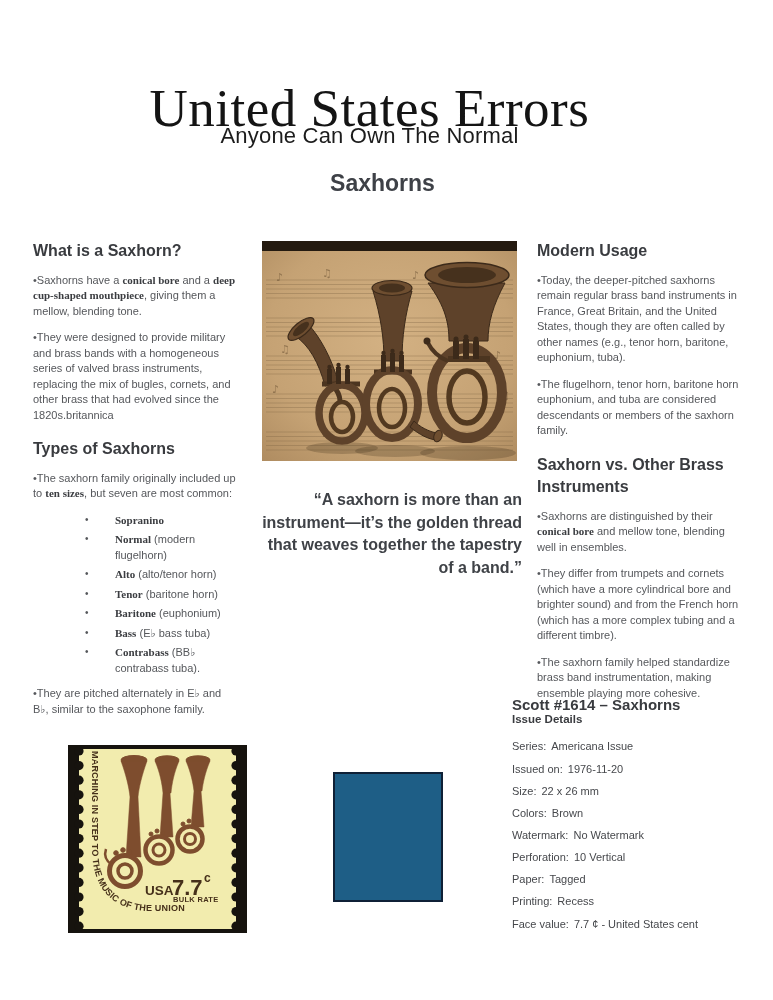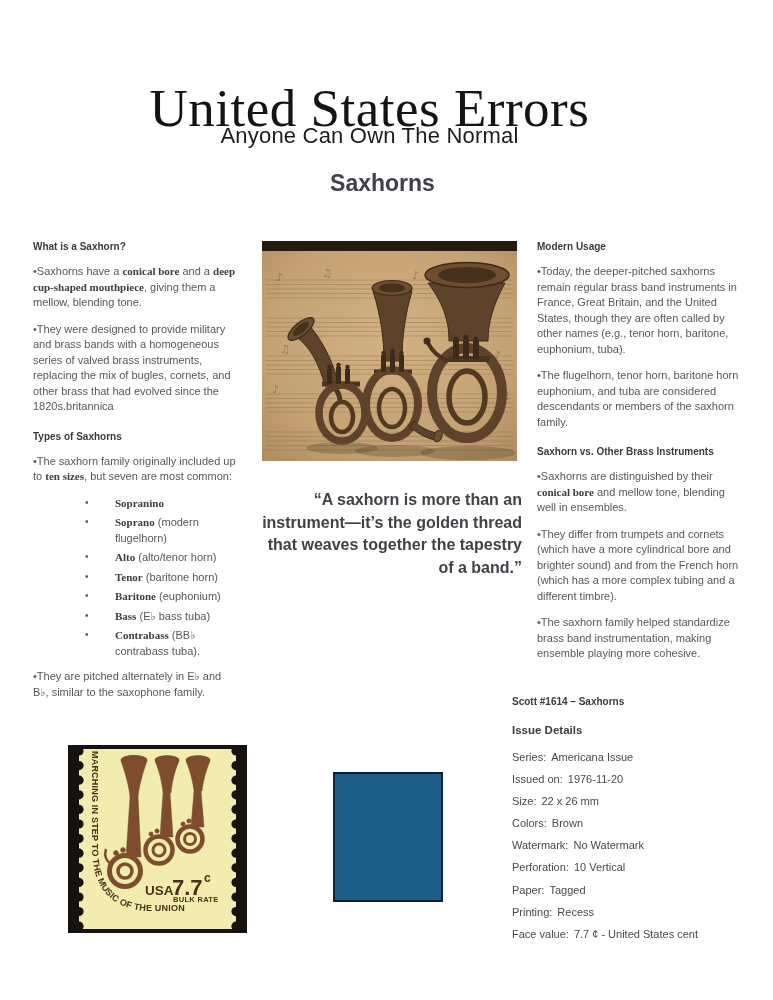--- a/index.html
+++ b/index.html
@@ -10,21 +10,21 @@
     font-family:"Liberation Serif","DejaVu Serif",serif;font-size:53px;font-weight:400;
     color:#141414;letter-spacing:.5px;}
   .page-subtitle{position:absolute;top:123px;left:0;right:0;text-align:center;
     font-size:22px;color:#1c1c1c;letter-spacing:.2px;}
   .section-heading{position:absolute;top:170px;left:0;right:0;text-align:center;
     font-size:23px;font-weight:bold;color:#3e4147;padding-left:26px;}
 
   .col{position:absolute;top:240px;width:206px;font-size:11px;line-height:1.41;color:#55575b;}
   .col-left{left:33px;}
   .col-right{left:537px;}
-  .col h3{font-size:10px;color:#393b3f;margin:0 0 10px 0;}
+  .col h3{font-size:16px;color:#393b3f;margin:0 0 10px 0;}
   .col h3.later{margin-top:15px;}
   .col p{margin:0 0 11px 0;}
   .col b{color:#3b3d41;font-family:Liberation Serif, serif;}
   ul.types{list-style:none;margin:2px 0 10px 0;padding:0;}
   ul.types li{display:flex;padding-left:52px;margin-bottom:4px;}
   ul.types .bullet{width:30px;flex:0 0 30px;font-size:10px;color:#55575b;}
   ul.types .li-text{flex:1;}
 
   .illustration{position:absolute;left:262px;top:241px;width:255px;height:220px;}
   .illustration svg{display:block;}
@@ -33,21 +33,21 @@
     font-size:16px;font-weight:bold;line-height:1.42;color:#3f4247;}
 
   .stamp{position:absolute;left:68px;top:745px;width:179px;height:188px;}
   .stamp svg{display:block;}
 
   .swatch{position:absolute;left:333px;top:772px;width:110px;height:130px;
     border:2px solid #0f2036;box-sizing:border-box;}
 
   .details{position:absolute;left:512px;top:696px;width:250px;font-size:11px;
     line-height:1.15;color:#46484c;}
-  .details .d-title{font-size:10px;font-weight:bold;color:#393b3f;margin-bottom:16px;}
+  .details .d-title{font-size:15px;font-weight:bold;color:#393b3f;}
   .details .d-head{font-size:11.5px;font-weight:bold;color:#393b3f;margin-bottom:14px;}
   .details .d-row{margin-bottom:9.5px;}
   .details .lbl{margin-right:5px;}
 </style>
 </head>
 <body>
 
 <div class="page">
 
   <h1 class="page-title">United States Errors</h1>
@@ -60,21 +60,21 @@
     <p><span>•They were designed to provide military and brass bands with a homogeneous series of valved brass instruments, replacing the mix of bugles, cornets, and other brass that had evolved since the 1820s.britannica</span></p>
     <h3 class="later">Types of Saxhorns</h3>
     <p><span>•The saxhorn family originally included up to </span><b>ten sizes</b><span>, but seven are most common:</span></p>
     <ul class="types">
       <li>
           <span class="bullet">•</span>
           <span class="li-text"><b>Sopranino</b></span>
         </li>
       <li>
           <span class="bullet">•</span>
-          <span class="li-text"><b>Soprano</b><span> (modern flugelhorn)</span></span>
+          <span class="li-text"><b>Normal</b><span> (modern flugelhorn)</span></span>
         </li>
       <li>
           <span class="bullet">•</span>
           <span class="li-text"><b>Alto</b><span> (alto/tenor horn)</span></span>
         </li>
       <li>
           <span class="bullet">•</span>
           <span class="li-text"><b>Tenor</b><span> (baritone horn)</span></span>
         </li>
       <li>

